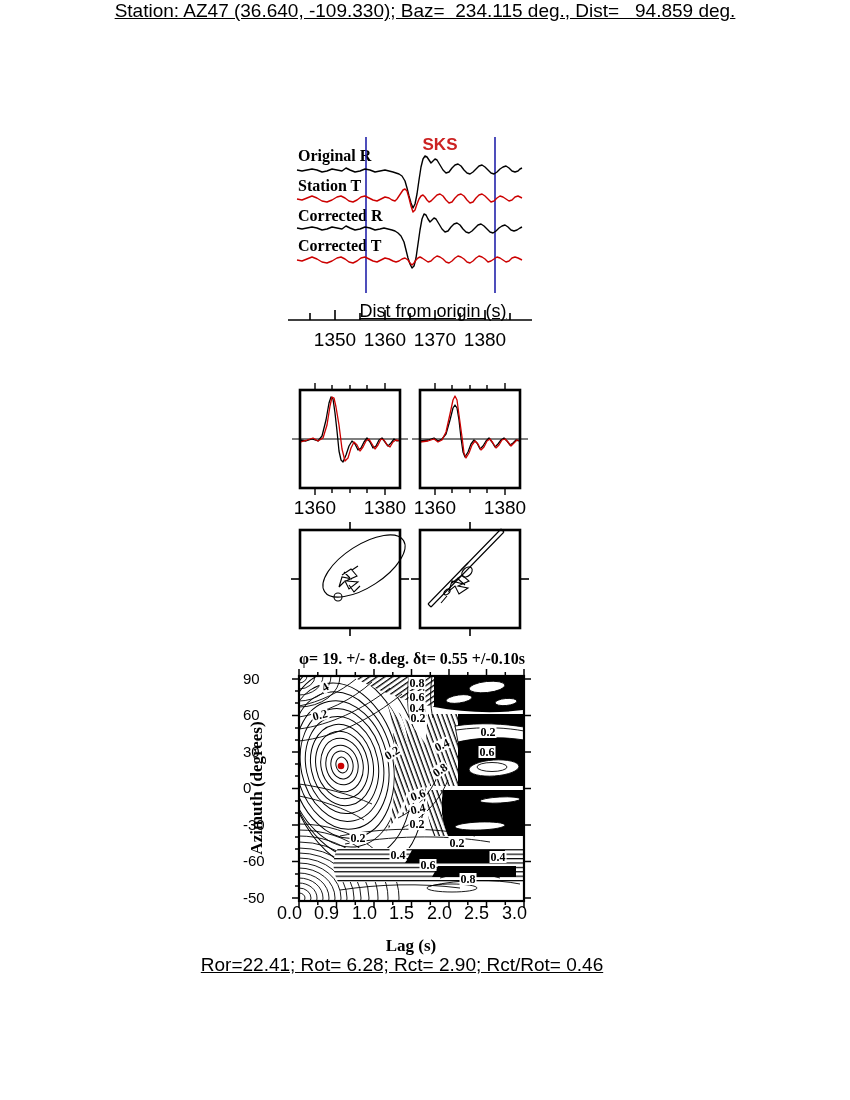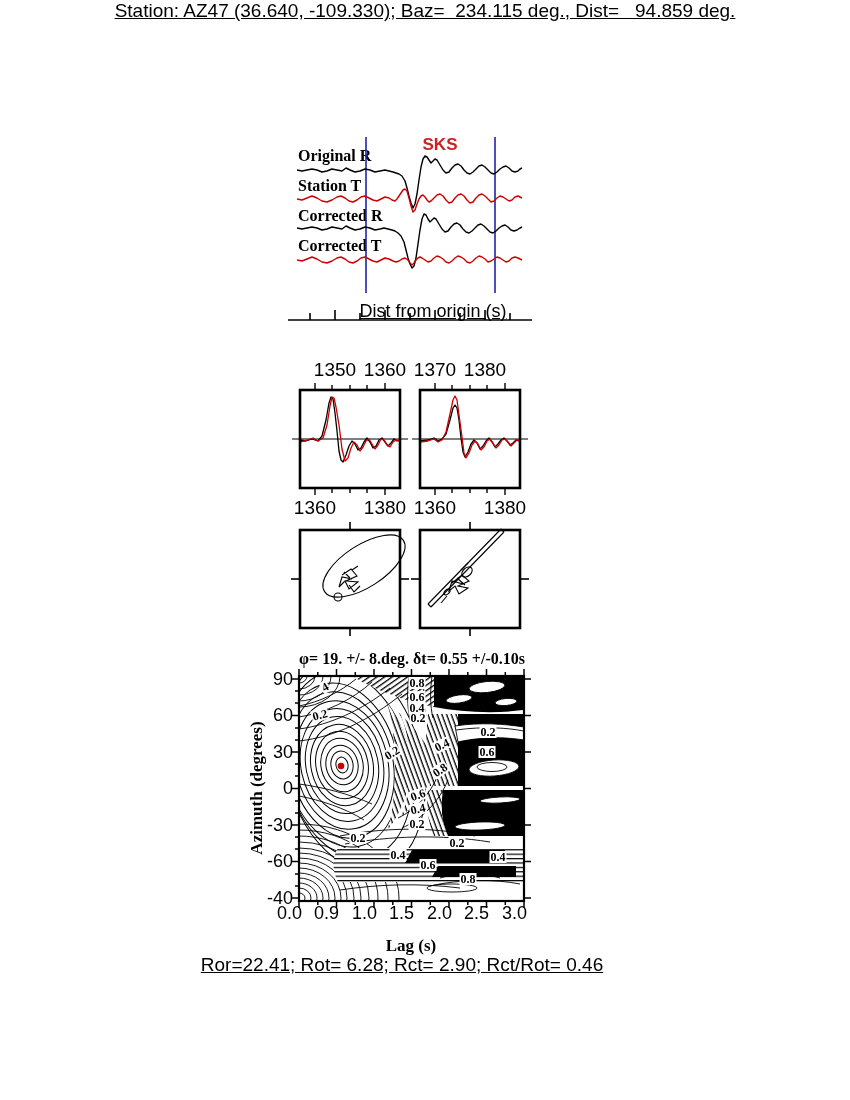--- a/index.html
+++ b/index.html
@@ -7,24 +7,24 @@
         font-family:"Liberation Sans",sans-serif;color:#000;}
   .abs{position:absolute;}
   .cx{transform:translateX(-50%);white-space:pre;}
   .serifb{font-family:"Liberation Serif",serif;font-weight:bold;}
   .sans{font-family:"Liberation Sans",sans-serif;text-decoration:underline;}
   #title1{left:0;top:58;width:850px;text-align:center;font-size:19px;white-space:pre;}
   #title2{left:0;top:95;width:850px;text-align:center;font-size:20px;}
   #sks{left:440px;top:135px;font-size:17px;font-weight:600;color:#cc2222;}
   .trlabel{left:298px;font-size:16px;line-height:17px;}
   #axtitle{left:433px;top:301px;font-size:18px;}
-  .wtick{top:329px;width:60px;margin-left:-30px;text-align:center;font-size:19px;margin-top:30px;}
+  .wtick{top:329px;width:60px;margin-left:-30px;text-align:center;font-size:19px;}
   .otick{top:497px;width:60px;margin-left:-30px;text-align:center;font-size:19px;}
   #ctitle{left:412px;top:650px;font-size:16px;}
-  .ytick{left:243px;width:50px;text-align:right;font-size:18px;line-height:22px;}
+  .ytick{left:243px;width:50px;text-align:left;font-size:15px;line-height:22px;}
   .xtick{top:903px;width:44px;margin-left:-22px;text-align:left;font-size:18px;}
   #ylab{left:257px;top:788px;transform:translate(-50%,-50%) rotate(-90deg);font-size:17px;white-space:nowrap;}
   #xlab{left:411px;top:936px;font-size:17px;}
   #footer{left:402px;top:954px;font-size:19px;}
   #contour-labels{left:0;top:0;width:850px;height:1100px;pointer-events:none;}
   .clabel{position:absolute;background:#fff;padding:0 1px;font:bold 12px "Liberation Serif",serif;
           line-height:12px;white-space:nowrap;}
   svg{position:absolute;}
 </style>
 </head>
@@ -139,21 +139,21 @@
     </g>
   </svg>
 
   <div id="ctitle" class="abs cx serifb">φ= 19. +/- 8.deg. δt= 0.55 +/-0.10s</div>
   <div class="abs ytick" style="top:668px">90</div>
   <div class="abs ytick" style="top:704px">60</div>
   <div class="abs ytick" style="top:741px">30</div>
   <div class="abs ytick" style="top:777px">0</div>
   <div class="abs ytick" style="top:814px">-30</div>
   <div class="abs ytick" style="top:850px">-60</div>
-  <div class="abs ytick" style="top:887px">-40</div>
+  <div class="abs ytick" style="top:887px">-50</div>
   <div class="abs xtick" style="left:299px">0.0</div>
   <div class="abs xtick" style="left:336px">0.9</div>
   <div class="abs xtick" style="left:374px">1.0</div>
   <div class="abs xtick" style="left:411px">1.5</div>
   <div class="abs xtick" style="left:449px">2.0</div>
   <div class="abs xtick" style="left:486px">2.5</div>
   <div class="abs xtick" style="left:524px">3.0</div>
   <div id="ylab" class="abs serifb">Azimuth (degrees)</div>
   <div id="xlab" class="abs cx serifb">Lag (s)</div>
 

